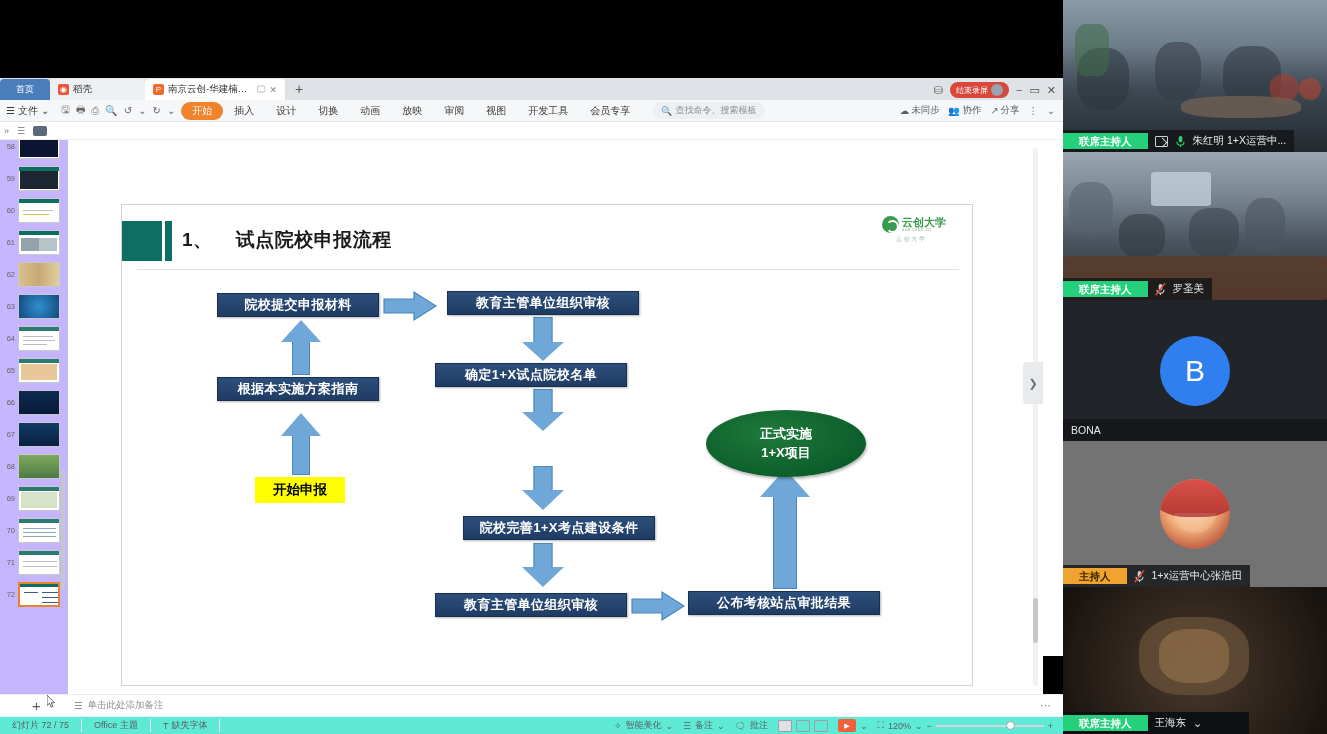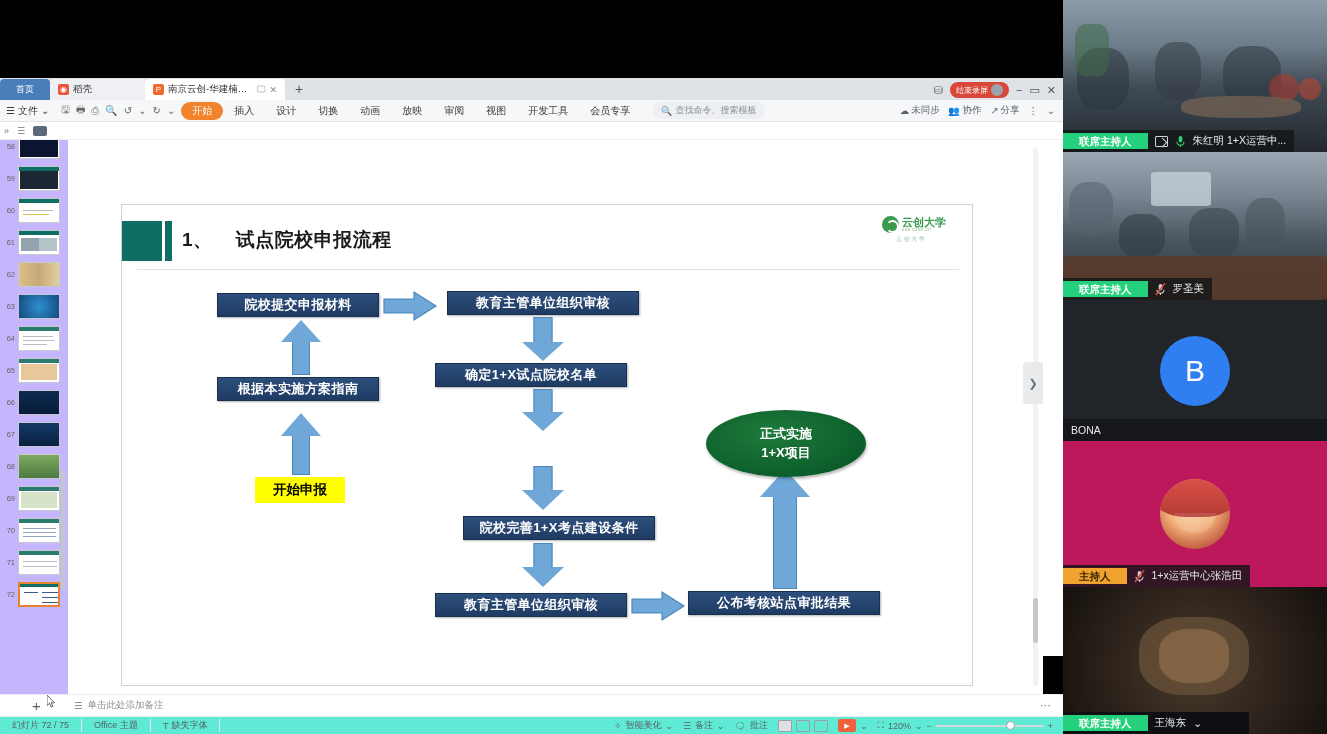--- a/index.html
+++ b/index.html
@@ -557,21 +557,21 @@
 
     <div class="vtile" style="height:141px;display:flex;align-items:center;justify-content:center;background:#212529;">
       <div class="avatarbig">
         <span>B</span>
       </div>
       <div class="namebar full" style="background:#15171a;padding-left:8px;">
         <span class="nm" style="margin-left:0">BONA</span>
       </div>
     </div>
 
-    <div class="vtile" style="height:146px;display:flex;align-items:center;justify-content:center;background:#be185d;">
+    <div class="vtile" style="height:146px;display:flex;align-items:center;justify-content:center;background:#737373;">
       <div class="animeav"></div>
       <div class="namebar">
         <span class="role host">主持人</span>
         <svg class="micicon" viewBox="0 0 12 14">
           <rect x="4" y="1" width="4" height="7" rx="2" fill="#c9ced3"></rect>
           <path d="M2.2 7.2a3.8 3.8 0 0 0 7.6 0" stroke="#c9ced3" stroke-width="1.2" fill="none"></path>
           <line x1="6" y1="11" x2="6" y2="13" stroke="#c9ced3" stroke-width="1.2"></line>
           <line x1="1" y1="13" x2="11" y2="0" stroke="#e1483a" stroke-width="1.6"></line>
         </svg>
         <span class="nm">1+x运营中心张浩田</span>

